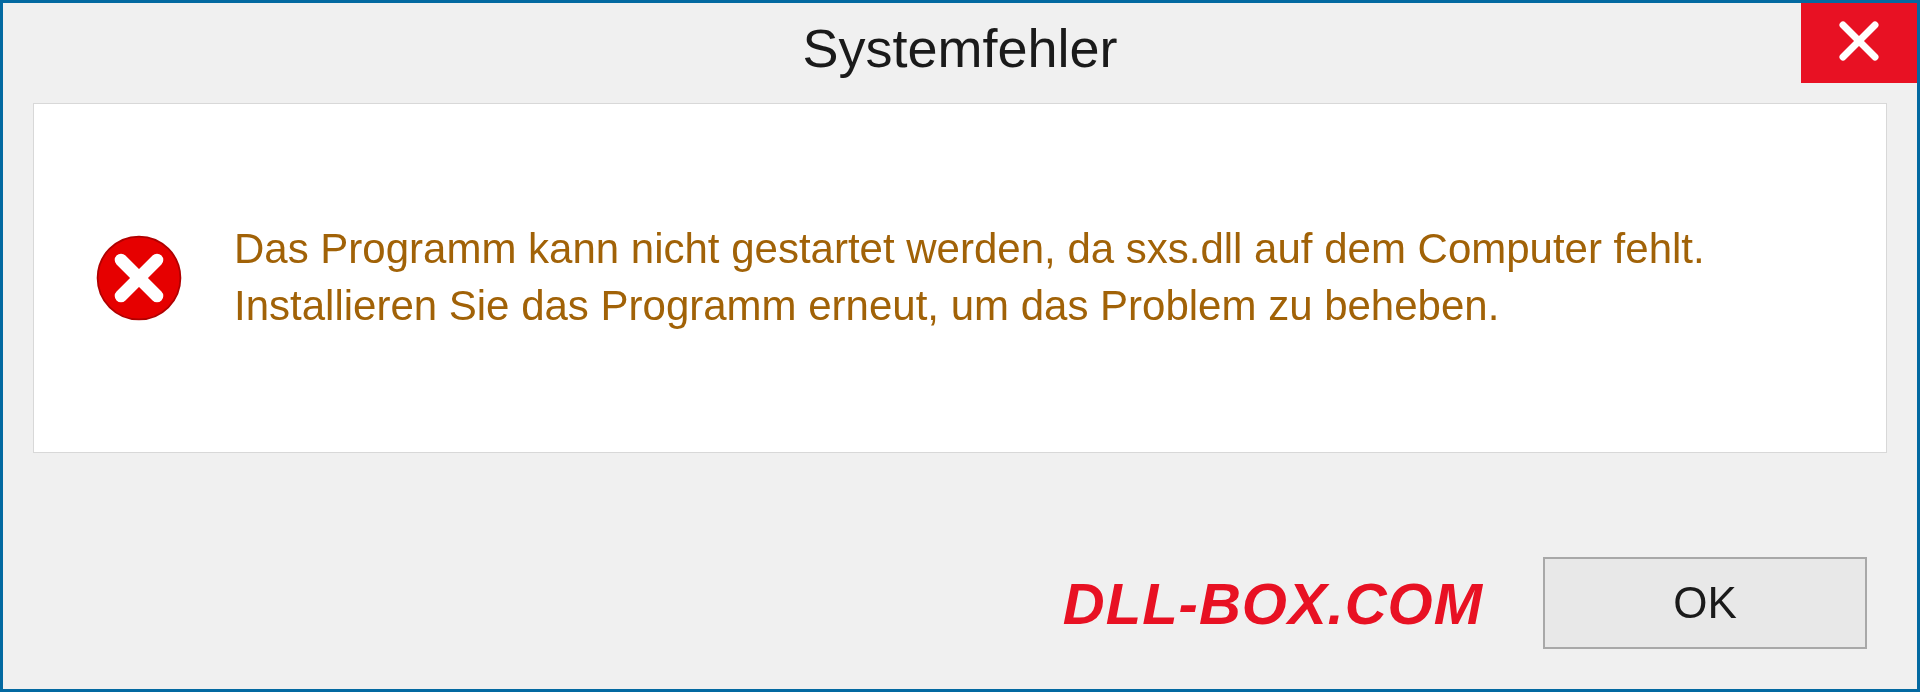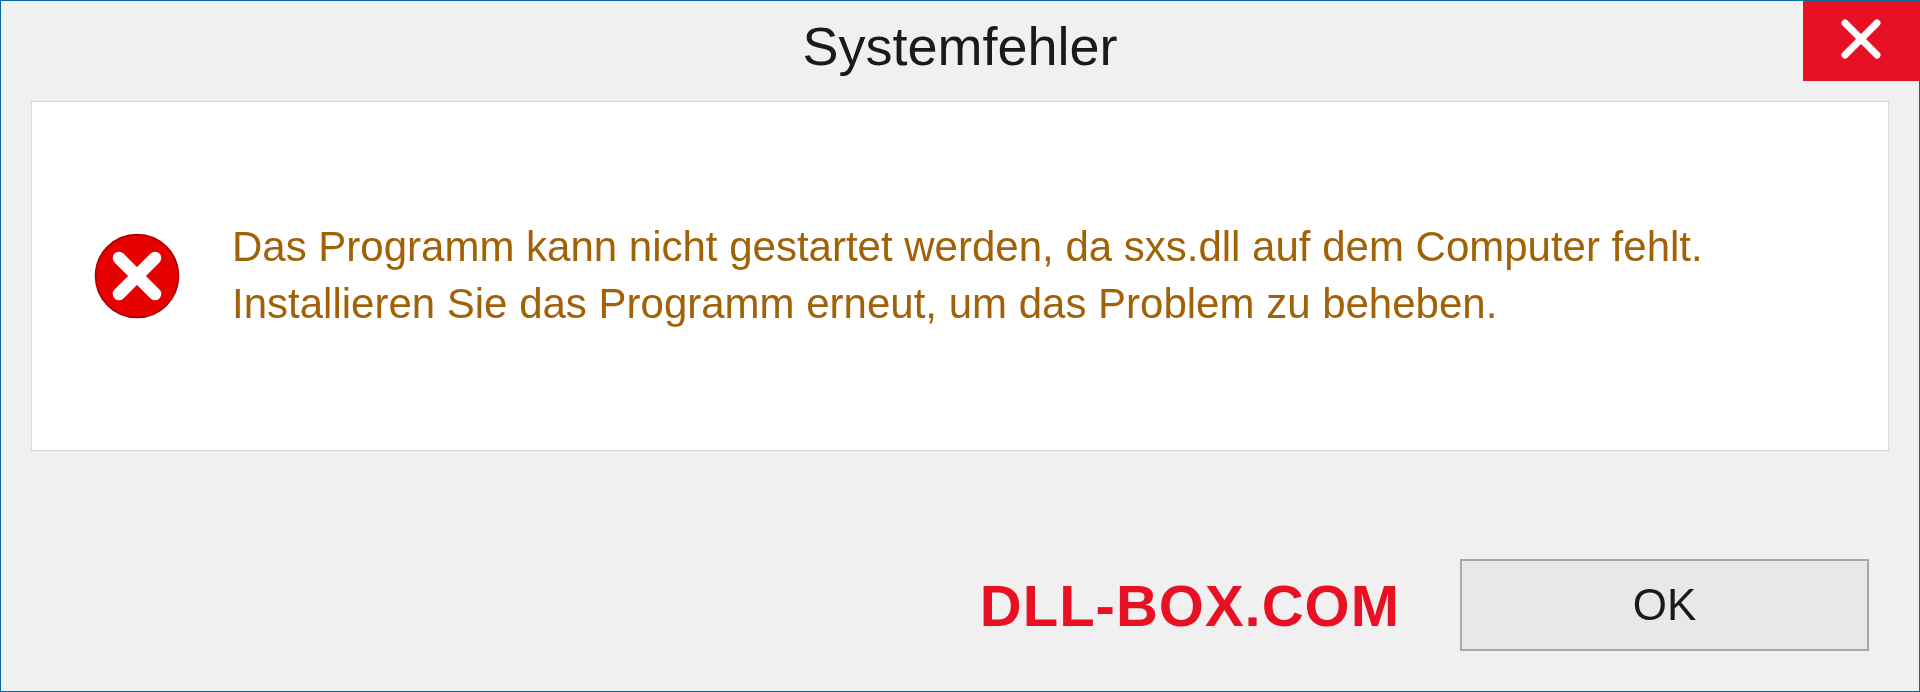--- a/index.html
+++ b/index.html
@@ -12,21 +12,21 @@
       background: #f0f0f0;
       width: 1920px;
       height: 692px;
       position: relative;
     }
     .dialog {
       width: 1920px;
       height: 692px;
       background: #f0f0f0;
       position: relative;
-      border: 1px solid #0369a1;
+      border: 3px solid #0369a1;
     }
     .titlebar {
       height: 90px;
       display: flex;
       align-items: center;
       justify-content: center;
       position: relative;
     }
     .title {
       font-size: 54px;
@@ -83,23 +83,24 @@
       justify-content: flex-end;
       padding: 0 50px;
     }
     .watermark {
       font-size: 58px;
       font-weight: 900;
       color: #e81123;
       font-family: Arial, Helvetica, sans-serif;
       letter-spacing: 1px;
       margin-right: 60px;
+      font-style: italic;
     }
     .ok-button {
-      width: 409px;
+      width: 324px;
       height: 92px;
       background: #e8e8e8;
       border: 2px solid #a8a8a8;
       font-size: 44px;
       color: #1a1a1a;
       display: flex;
       align-items: center;
       justify-content: center;
       cursor: pointer;
     }

